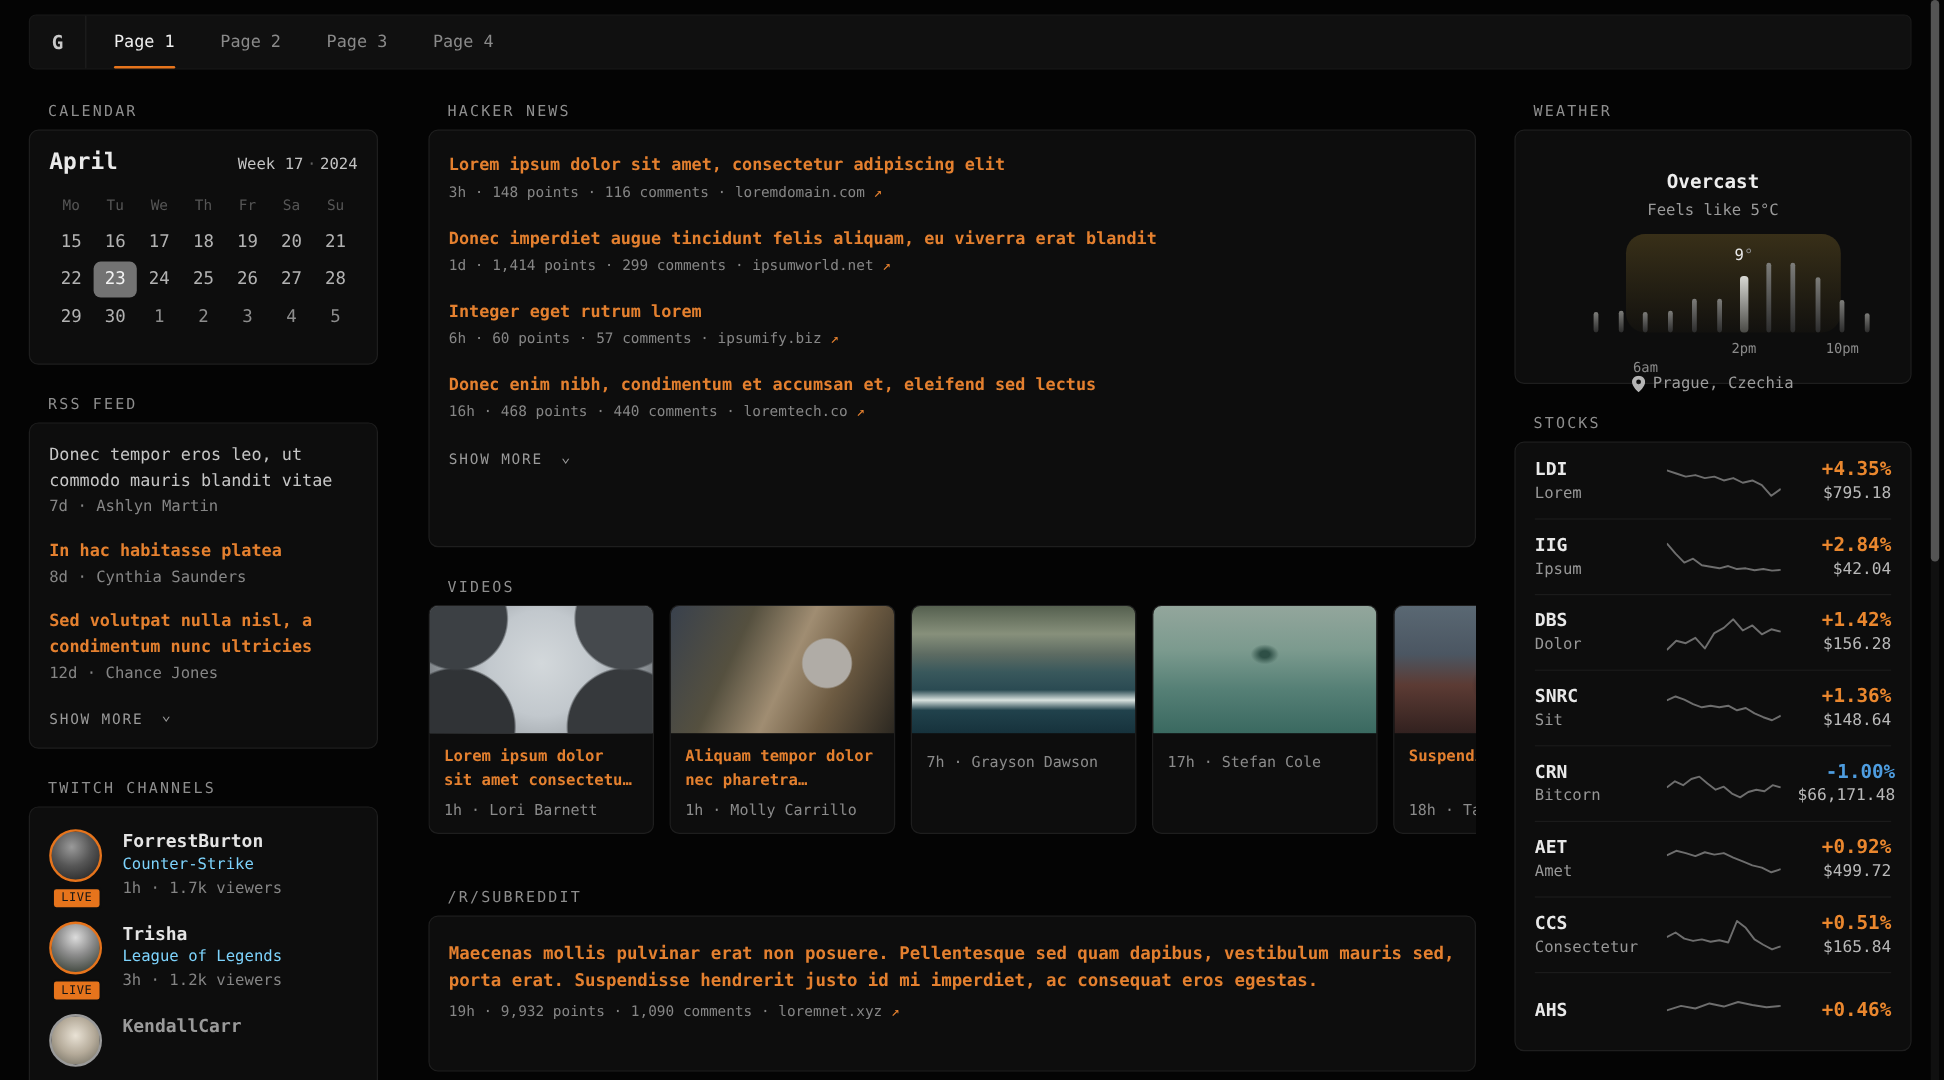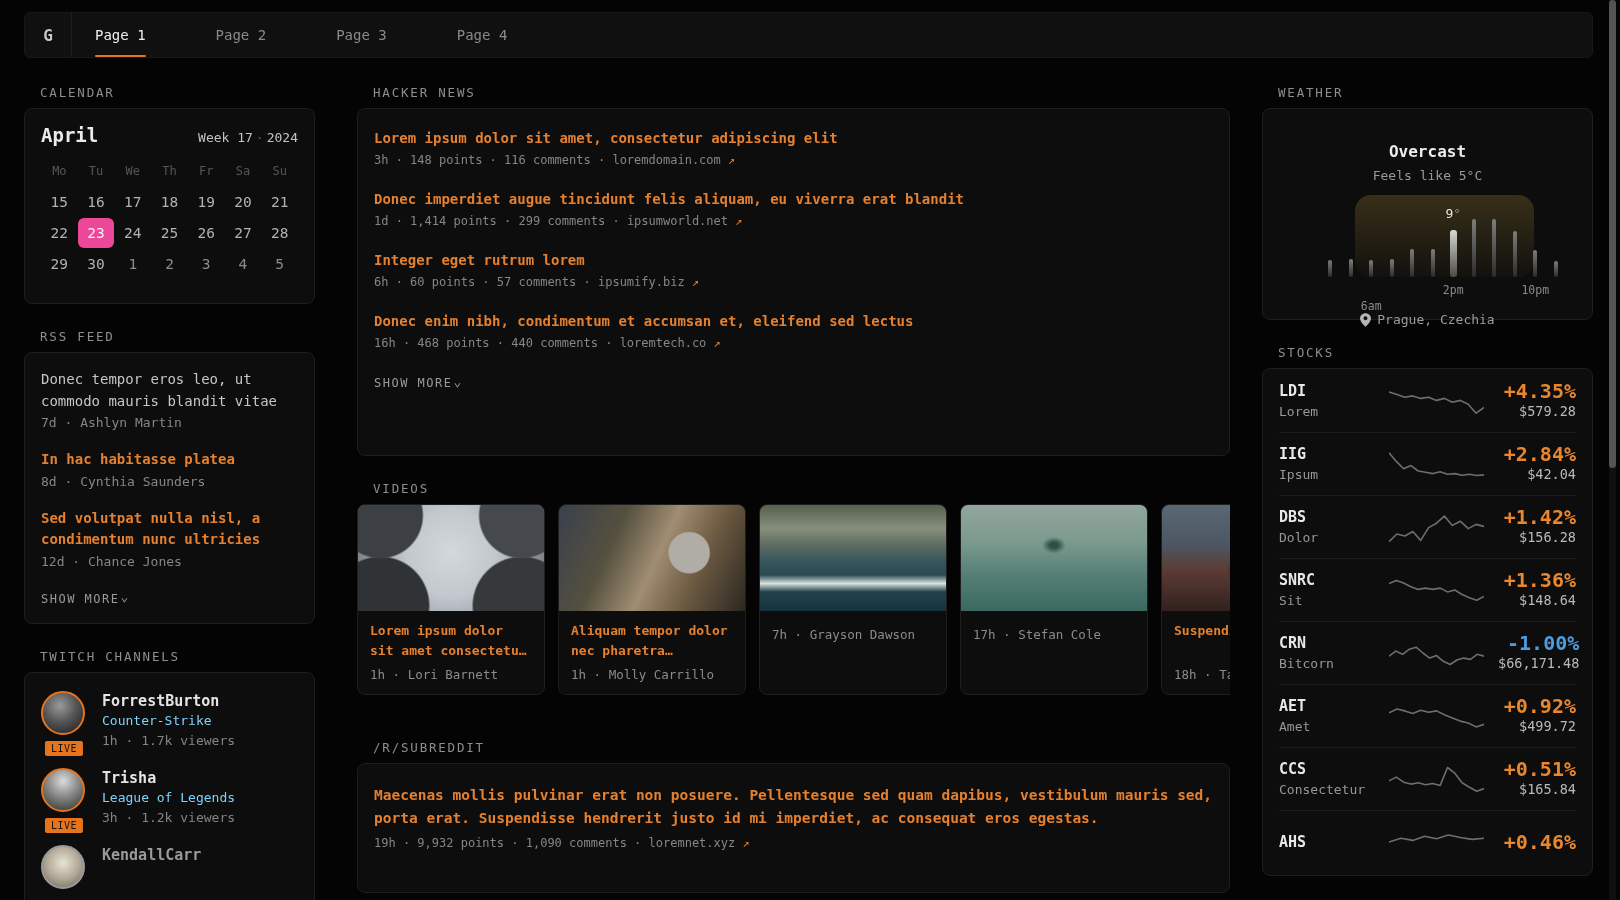--- a/index.html
+++ b/index.html
@@ -15,21 +15,21 @@
   
   .topbar {
     width:1569px; height:46px; background:#101010; border:1px solid #181818;
     border-radius:6px; display:flex; align-items:stretch; margin-bottom:28px;
   }
   .logo {
     width:47px; display:flex; align-items:center; justify-content:center;
     color:#c9c9c9; font-size:16px; font-weight:bold; border-right:1px solid #1e1e1e;
     cursor:pointer;
   }
-  .tabs { display:flex; align-items:stretch; padding-left:4px;gap:32px; }
+  .tabs { display:flex; align-items:stretch; padding-left:4px; }
   .tab {
     position:relative; display:flex; align-items:center; padding:0 19px;
     color:#8a8a8a; font-size:14px; cursor:pointer;
   }
   .tab.active { color:#efefef; }
   .tab-underline {
     position:absolute; left:19px; right:19px; bottom:0; height:2px;
     background:#e6741c; border-radius:1px;
   }
 
@@ -55,33 +55,33 @@
   .cal-month { font-size:19px; font-weight:bold; color:#eaeaea; }
   .cal-week { font-size:13px; color:#c3c3c3; }
   .cal-week .dot { color:#5f5f5f; padding:0 3px; }
   .cal-grid { display:grid; grid-template-columns:repeat(7,1fr); row-gap:1px; margin-top:14px; }
   .cal-dow { text-align:center; font-size:12px; color:#565656; padding:4px 0 8px; }
   .cal-day {
     text-align:center; font-size:14.5px; color:#b2b2b2; padding:6px 0;
     border-radius:6px; cursor:pointer; line-height:18px;
   }
   .cal-day.dim { color:#8d8d8d; }
-  .cal-day.sel { background:#ec4899; color:#f2f2f2; }
+  .cal-day.sel { background:#737373; color:#f2f2f2; }
 
   
   .pad-card { padding:16px; }
   .feed-item { margin-bottom:16px; }
   .feed-title {
     display:block; font-size:14px; line-height:21.5px; font-weight:bold;
     color:#e4802f; text-decoration:none; cursor:pointer;
   }
   .feed-title.muted { color:#c6c6c6; font-weight:normal; }
   .feed-meta { font-size:13px; color:#868686; line-height:20px; margin-top:1px; }
   .show-more {
-    display:inline-flex; align-items:center; gap:1px; font-size:12px; letter-spacing:1.5px;
+    display:inline-flex; align-items:center; gap:15px; font-size:12px; letter-spacing:1.5px;
     color:#9a9a9a; cursor:pointer; margin-top:2px;
   }
   .chev { font-size:13px; color:#9a9a9a; transform:translateY(-2px); }
 
   
   .tw-card { padding:18px 16px 10px; min-height:228px; }
   .tw-row { display:flex; margin-bottom:17px; }
   .tw-avwrap { position:relative; width:46px; flex:none; margin-right:15px; }
   .tw-avatar {
     width:44px; height:44px; border-radius:50%; border:2px solid #e6741c;
@@ -187,21 +187,21 @@
 
   
   .stocks-card { padding:0 16px; min-height:508px; }
   .stock-row { display:flex; align-items:center; padding:12px 0; height:63px; cursor:pointer; }
   .stock-row + .stock-row { border-top:1px solid #1b1b1b; }
   .s-left { width:110px; flex:none; }
   .s-ticker { font-size:15px; font-weight:bold; color:#e8e8e8; line-height:20px; }
   .s-name { font-size:13px; color:#979797; line-height:19px; margin-top:1px; }
   .s-spark { flex:none; margin-right:14px; }
   .s-right { flex:1; text-align:right; }
-  .s-change { font-size:20px; font-weight:bold; line-height:20px; }
+  .s-change { font-size:16px; font-weight:bold; line-height:20px; }
   .s-change.pos { color:#ea872e; }
   .s-change.neg { color:#4e9de0; }
   .s-price { font-size:13.5px; color:#b9b9b9; line-height:19px; margin-top:1px; }
 
   
   .scrollbar { position:absolute; top:0; right:4px; width:7px; height:900px; background:#101010; }
   .scroll-thumb { width:7px; height:468px; background:#545454; border-radius:4px; }
 </style>
 </head>
 <body>
@@ -478,21 +478,21 @@
             <div class="stock-row">
               <div class="s-left">
                 <div class="s-ticker">LDI</div>
                 <div class="s-name">Lorem</div>
               </div>
               <svg width="95" height="36" viewBox="0 0 95 36" class="s-spark">
                 <polyline points="0.0,9.0 7.9,11.6 15.8,14.2 23.8,12.9 31.7,15.4 39.6,14.2 47.5,17.4 55.4,15.4 63.3,19.3 71.3,17.4 79.2,21.2 87.1,30.2 95.0,24.4" fill="none" stroke="#6e6e6e" stroke-width="1.6" stroke-linejoin="round"></polyline>
               </svg>
               <div class="s-right">
                 <div class="s-change pos">+4.35%</div>
-                <div class="s-price">$579.28</div>
+                <div class="s-price">$795.18</div>
               </div>
             </div>
             <div class="stock-row">
               <div class="s-left">
                 <div class="s-ticker">IIG</div>
                 <div class="s-name">Ipsum</div>
               </div>
               <svg width="95" height="36" viewBox="0 0 95 36" class="s-spark">
                 <polyline points="0.0,6.8 7.3,15.4 14.6,22.8 21.9,19.6 29.2,25.0 36.5,26.3 43.8,27.6 51.2,25.7 58.5,28.2 65.8,27.6 73.1,29.2 80.4,28.2 87.7,29.5 95.0,28.9" fill="none" stroke="#6e6e6e" stroke-width="1.6" stroke-linejoin="round"></polyline>
               </svg>

